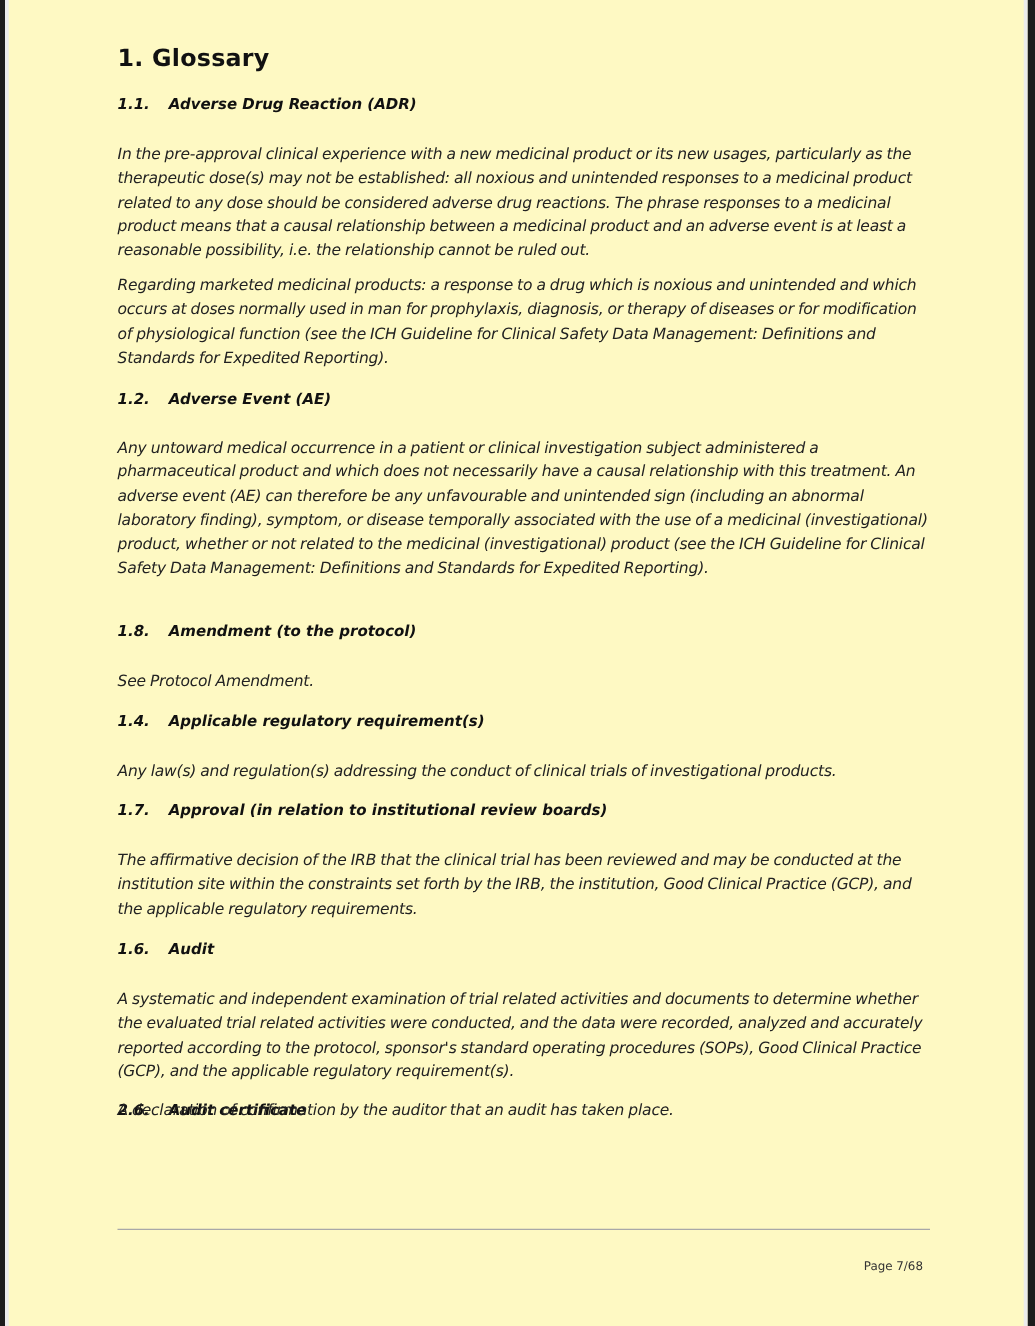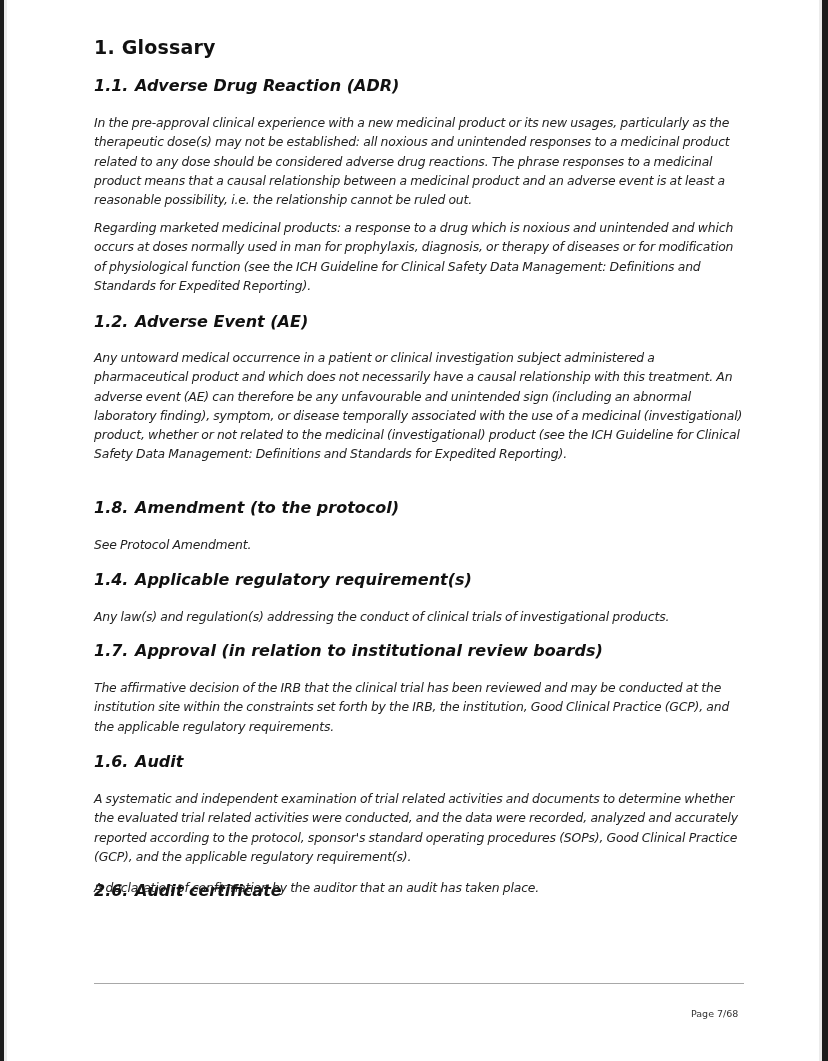--- a/index.html
+++ b/index.html
@@ -3,32 +3,32 @@
 <meta charset="utf-8">
 <style>
   html, body { margin: 0; padding: 0; }
   body {
     width: 828px; height: 1061px; overflow: hidden;
     background: #1c1c1c; position: relative;
     font-family: "DejaVu Sans", sans-serif;
   }
   .page {
     position: absolute; left: 4px; top: 0; width: 818px; height: 1061px;
-    background: #ffffff;
+    background: #fef9c3;
     border-left: 3px solid #ececec; border-right: 3px solid #ececec;
     box-sizing: border-box;
   }
   .content { position: absolute; left: 87px; top: 0; width: 650px; }
   .h1 {
     position: absolute; left: 0; top: 36px;
     font-size: 19px; font-weight: bold; color: #111; white-space: nowrap;
     letter-spacing: 0.2px;
   }
   .h2 {
-    position: absolute; left: 0; font-size: 16px; font-weight: bold; font-style: italic;
+    position: absolute; left: 0; font-size: 12px; font-weight: bold; font-style: italic;
     color: #111; white-space: nowrap;
   }
   .h2 .num { display: inline-block; width: 41px; }
   .p {
     position: absolute; left: 0; width: 650px;
     font-size: 12.4px; line-height: 19.3px; color: #222;
     letter-spacing: -0.15px; word-spacing: -0.5px; font-style: italic;
   }
   .footer-rule {
     position: absolute; left: 87px; top: 983px; width: 650px; height: 1px; background: #a8a8a8;

